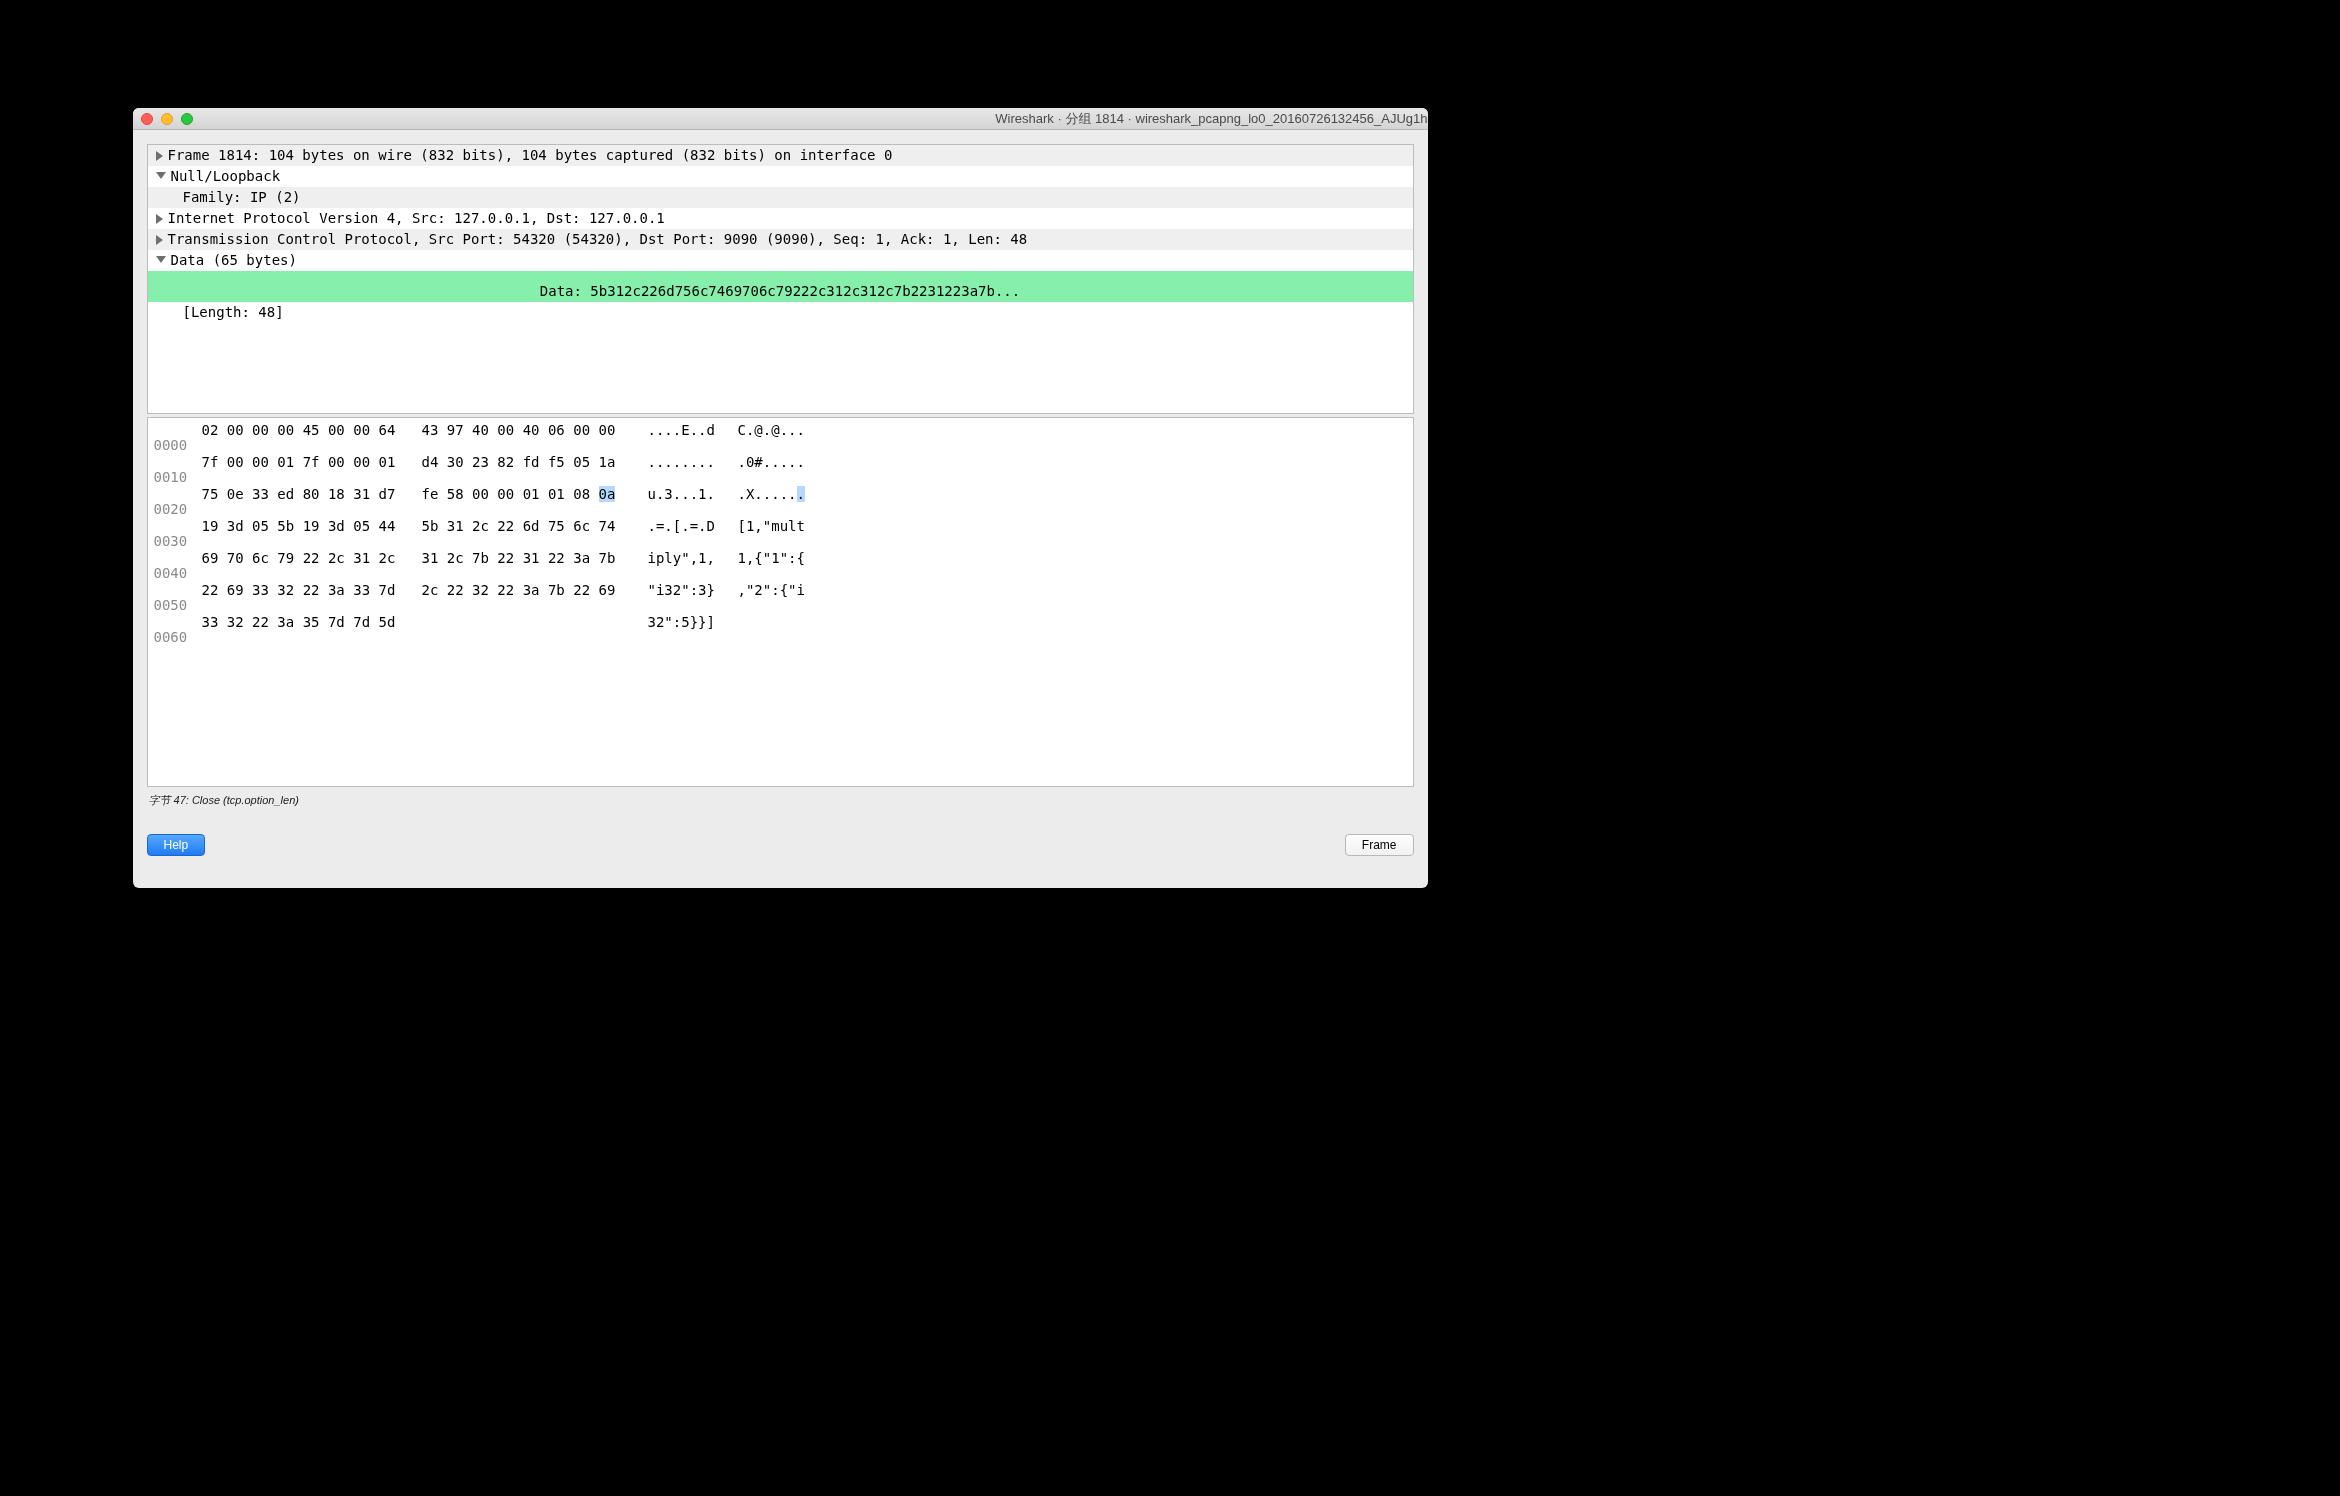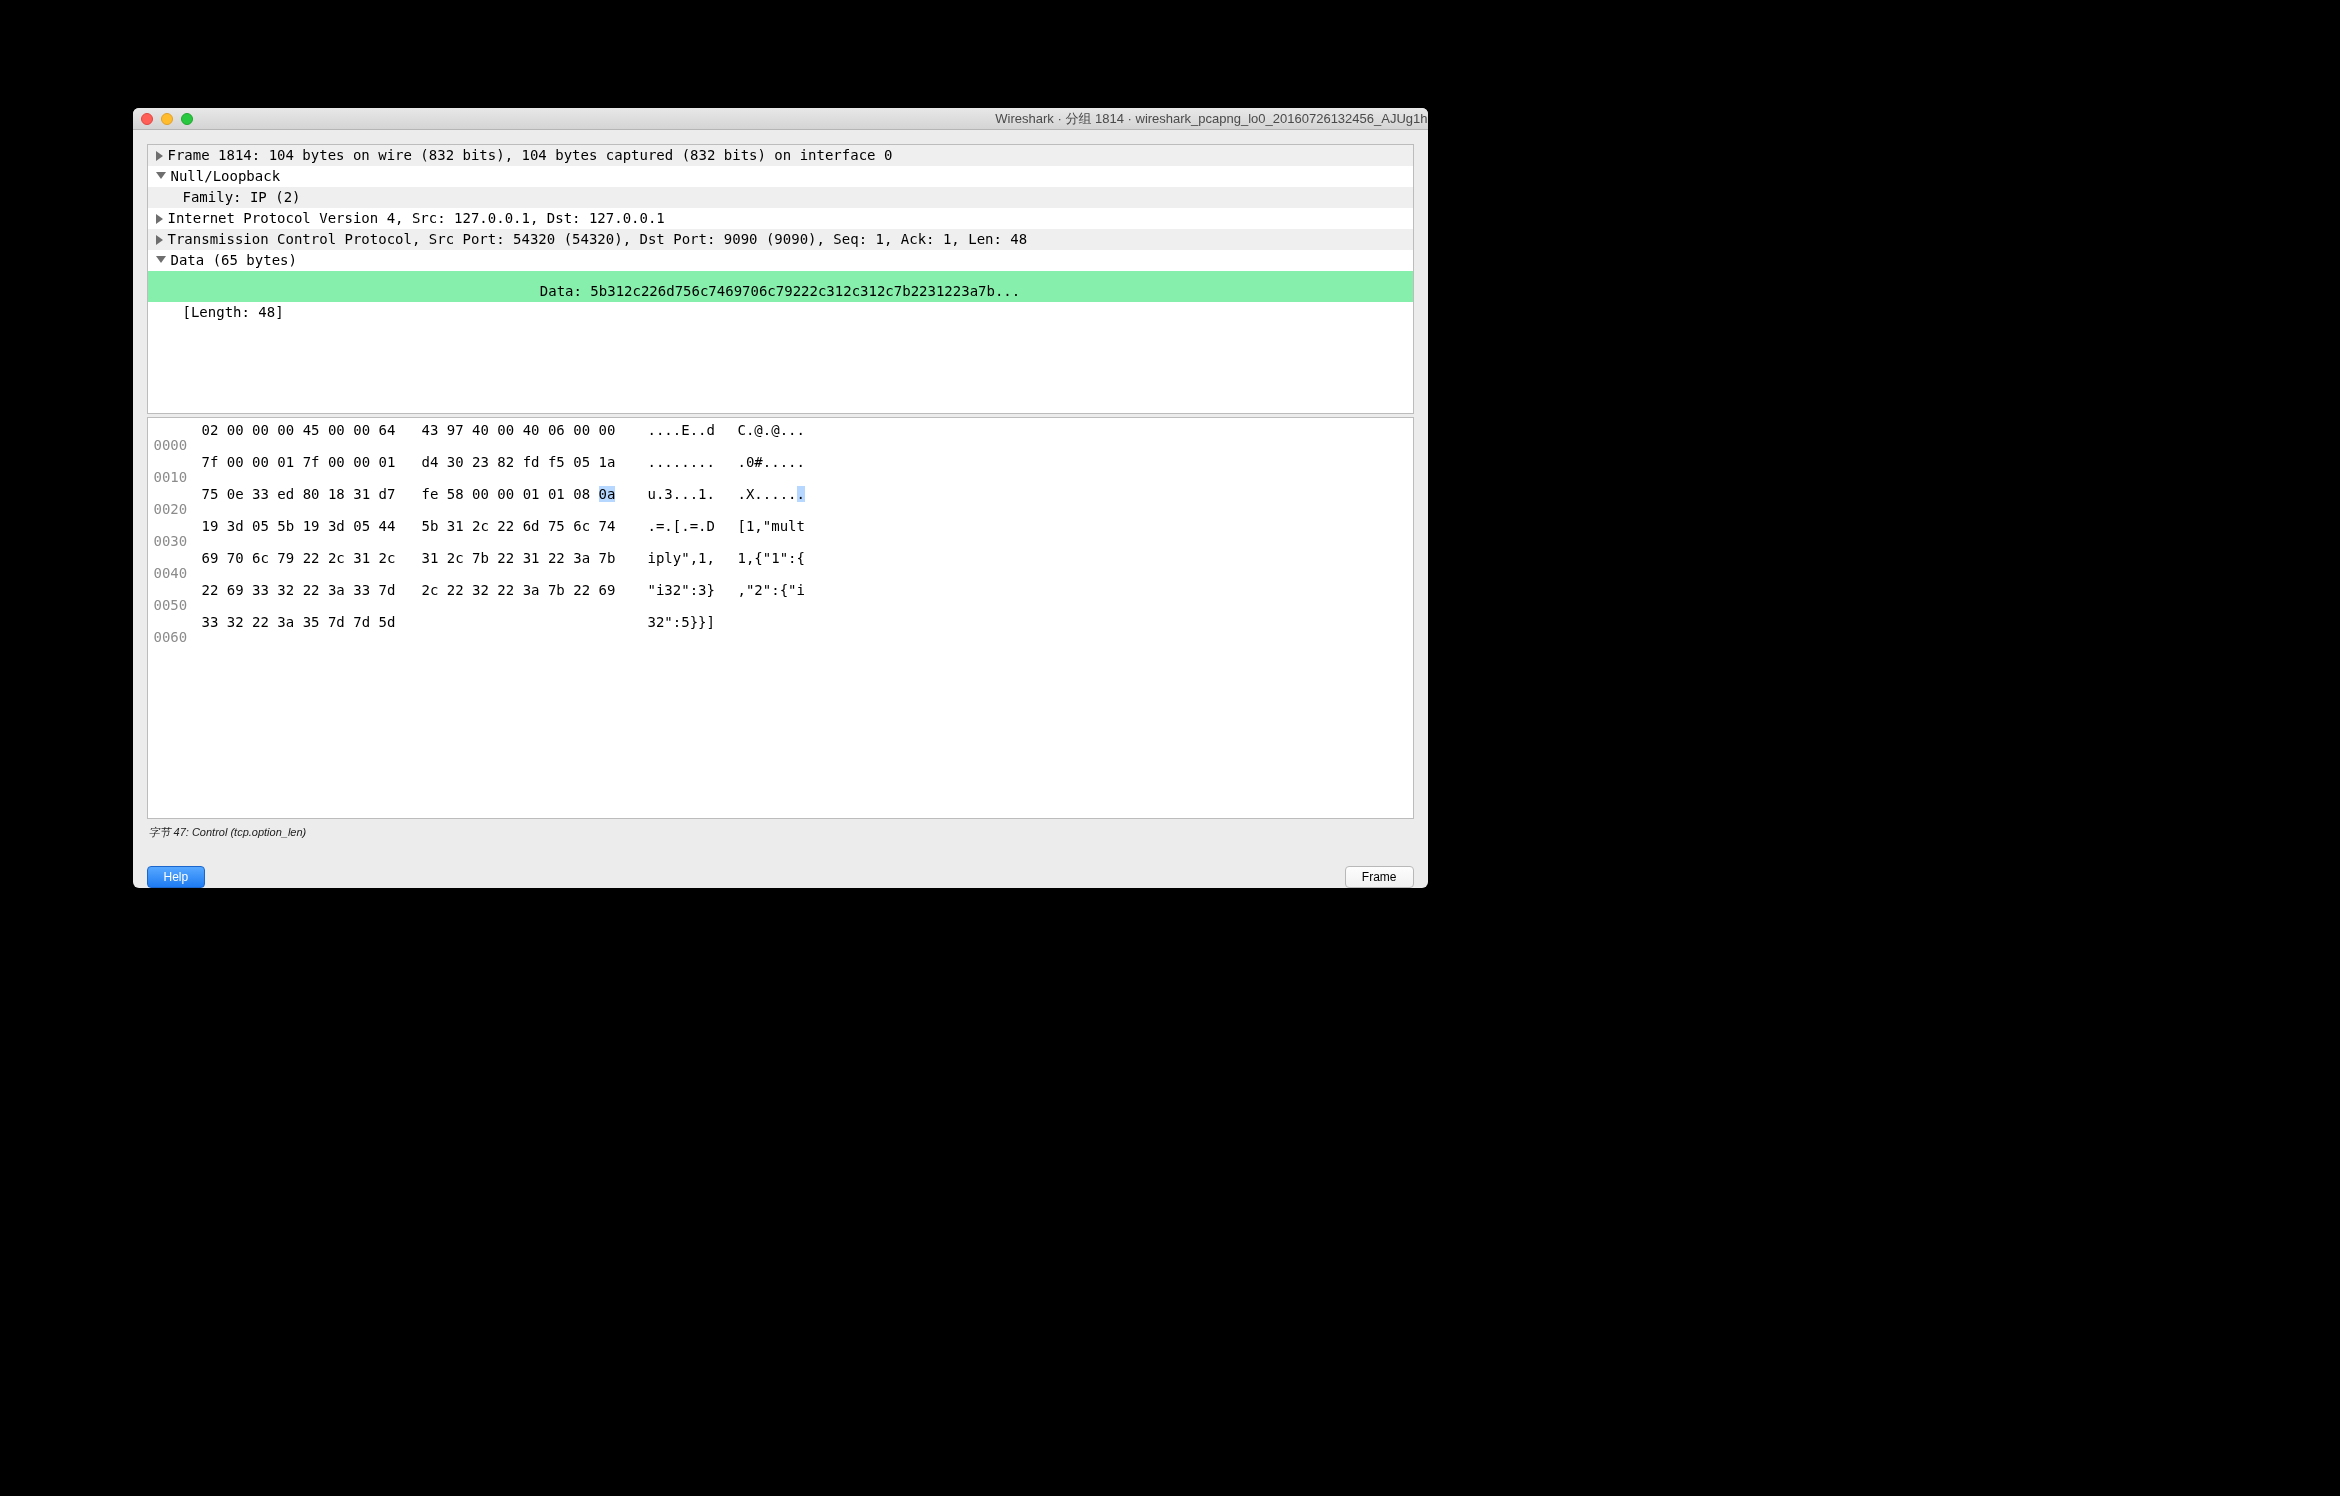--- a/index.html
+++ b/index.html
@@ -51,21 +51,21 @@
     left: 0; right: 0;
     text-align: right;
     font-size: 13px;
     color: #4a4a4a;
     pointer-events: none;
   }
   .body-area {
     flex: 1;
     display: flex;
     flex-direction: column;
-    padding: 14px 14px 0 14px;
+    padding: 14px 14px 32px 14px;
   }
   .details-pane {
     border: 1px solid #bcbcbc;
     background: #fff;
     height: 270px;
     overflow: hidden;
   }
   .tree-row {
     font-family: "Menlo", "Consolas", monospace;
     font-size: 14px;
@@ -164,21 +164,21 @@
         <div class="tree-row alt"><span class="disclosure disc-none indent-1"></span><span class="tree-text">Family: IP (2)</span></div>
         <div class="tree-row"><span class="disclosure disc-right"></span><span class="tree-text">Internet Protocol Version 4, Src: 127.0.0.1, Dst: 127.0.0.1</span></div>
         <div class="tree-row alt"><span class="disclosure disc-right"></span><span class="tree-text">Transmission Control Protocol, Src Port: 54320 (54320), Dst Port: 9090 (9090), Seq: 1, Ack: 1, Len: 48</span></div>
         <div class="tree-row"><span class="disclosure disc-down"></span><span class="tree-text">Data (65 bytes)</span></div>
         <div class="tree-row sel"><span class="disclosure disc-none indent-1"></span><span class="tree-text">Data: 5b312c226d756c7469706c79222c312c312c7b2231223a7b...</span></div>
         <div class="tree-row"><span class="disclosure disc-none indent-1"></span><span class="tree-text">[Length: 48]</span></div>
       </div>
 
     <div class="hex-pane" id="hex"><div class="hex-line"><span class="offset">0000</span><span class="hex1">02 00 00 00 45 00 00 64</span><span class="hex2">43 97 40 00 40 06 00 00</span><span class="ascii1">....E..d</span><span class="ascii2">C.@.@...</span></div><div class="hex-line"><span class="offset">0010</span><span class="hex1">7f 00 00 01 7f 00 00 01</span><span class="hex2">d4 30 23 82 fd f5 05 1a</span><span class="ascii1">........</span><span class="ascii2">.0#.....</span></div><div class="hex-line"><span class="offset">0020</span><span class="hex1">75 0e 33 ed 80 18 31 d7</span><span class="hex2">fe 58 00 00 01 01 08 <span class="hl">0a</span></span><span class="ascii1">u.3...1.</span><span class="ascii2">.X.....<span class="hl">.</span></span></div><div class="hex-line"><span class="offset">0030</span><span class="hex1">19 3d 05 5b 19 3d 05 44</span><span class="hex2">5b 31 2c 22 6d 75 6c 74</span><span class="ascii1">.=.[.=.D</span><span class="ascii2">[1,"mult</span></div><div class="hex-line"><span class="offset">0040</span><span class="hex1">69 70 6c 79 22 2c 31 2c</span><span class="hex2">31 2c 7b 22 31 22 3a 7b</span><span class="ascii1">iply",1,</span><span class="ascii2">1,{"1":{</span></div><div class="hex-line"><span class="offset">0050</span><span class="hex1">22 69 33 32 22 3a 33 7d</span><span class="hex2">2c 22 32 22 3a 7b 22 69</span><span class="ascii1">"i32":3}</span><span class="ascii2">,"2":{"i</span></div><div class="hex-line"><span class="offset">0060</span><span class="hex1">33 32 22 3a 35 7d 7d 5d</span><span class="hex2"></span><span class="ascii1">32":5}}]</span><span class="ascii2"></span></div></div>
 
-    <div class="status-line">字节 47: Control (tcp.option_len)</div>
+    <div class="status-line">字节 47: Close (tcp.option_len)</div>
 
     <div class="button-bar">
       <button class="btn primary">Help</button>
       <button class="btn">Frame</button>
     </div>
 
   </div>
 </div>
 
 </body></html>

